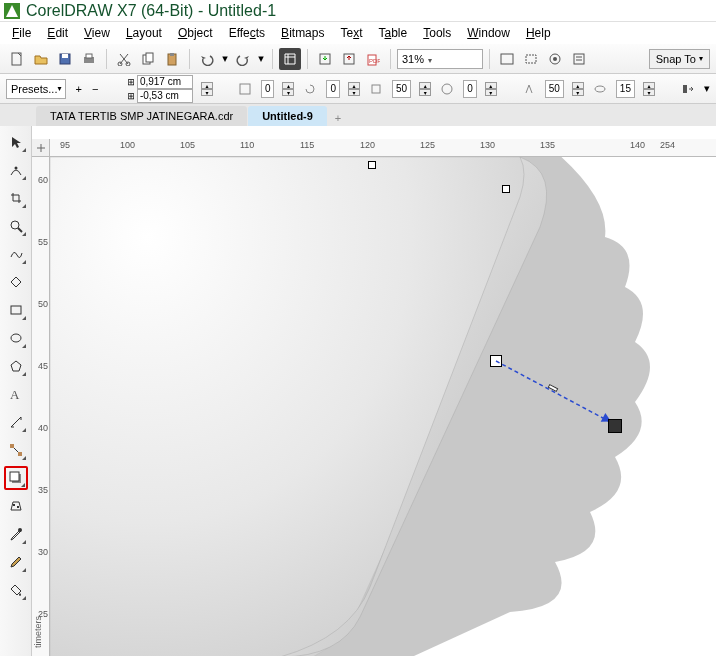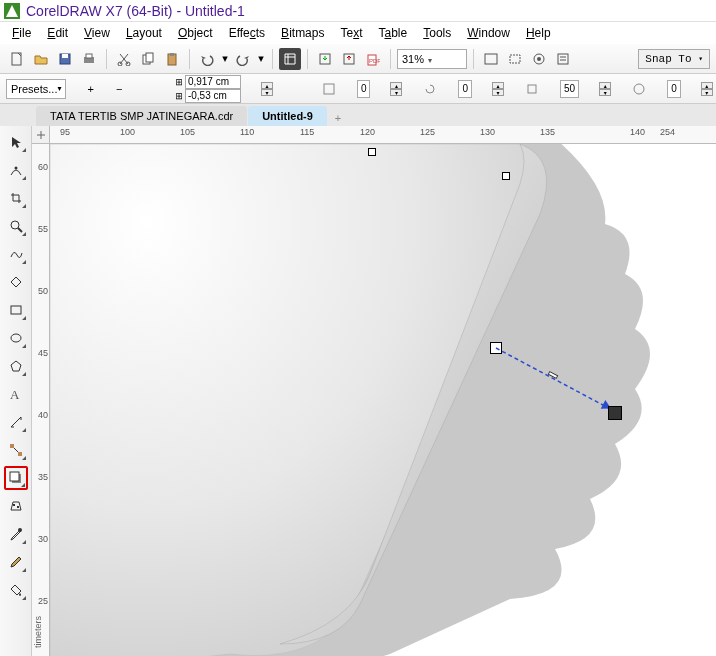--- a/index.html
+++ b/index.html
@@ -20,21 +20,21 @@
   padding: 0 4px;
   gap: 6px;
   border-bottom: 1px solid #e0e0e0;
 }
 .app-icon {
   width: 16px; height: 16px;
   background: #3a8a2a;
   display: flex; align-items: center; justify-content: center;
 }
 .app-icon svg { width: 14px; height: 14px; }
-.titlebar-text { color: #4c1d95; font-size: 14px; }
+.titlebar-text { color: #14532d; font-size: 16px; }
 
 .menubar {
   height: 22px;
   background: #fff;
   display: flex;
   align-items: center;
   padding: 0 4px;
   gap: 0;
 }
 .menu-item {
@@ -71,21 +71,21 @@
   font-size: 11px;
 }
 .tb-dropdown-arrow::after { content: "▾"; color: #555; font-size: 8px; }
 
 .property-bar {
   height: 30px;
   background: linear-gradient(#fcfcfc, #f0f0f0);
   display: flex;
   align-items: center;
   padding: 0 6px;
-  gap: 20px;
+  gap: 8px;
   border-bottom: 1px solid #ccc;
 }
 .presets-combo {
   width: 90px; height: 20px;
   border: 1px solid #aaa; background: #fff;
   display: flex; align-items: center; padding: 0 4px;
   justify-content: space-between;
 }
 .pb-btn {
   width: 20px; height: 20px;
@@ -161,21 +161,21 @@
 }
 .tool-flyout::after {
   content: "";
   position: absolute;
   right: 1px; bottom: 1px;
   width: 0; height: 0;
   border-left: 4px solid transparent;
   border-bottom: 4px solid #555;
 }
 
-.canvas-area { flex: 1; position: relative; overflow: hidden; background: #7f1d1d; }
+.canvas-area { flex: 1; position: relative; overflow: hidden; background: #7f1d1d; margin-top: 13px; }
 .hruler {
   position: absolute; left: 18px; top: 0; right: 0; height: 18px;
   background: #f8f8f8;
   border-bottom: 1px solid #bbb;
 }
 .vruler {
   position: absolute; left: 0; top: 18px; bottom: 0; width: 18px;
   background: #f8f8f8;
   border-right: 1px solid #bbb;
 }
@@ -224,21 +224,20 @@
 .grad-mid {
   position: absolute; width: 10px; height: 4px;
   background: #fff; border: 1px solid #333;
 }
 .snap-box {
   position: absolute; right: 0; top: 0;
   height: 20px; padding: 0 6px;
   display: flex; align-items: center;
   border: 1px solid #aaa; background: #f0f0f0;
   font-size: 11px;
-  font-family: Liberation Mono, monospace;
 }
 </style>
 </head>
 <body>
 
 <div class="titlebar">
   <div class="app-icon">
     <svg viewBox="0 0 14 14">
         <polygon points="7,1 13,13 1,13" fill="#fff"></polygon>
       </svg>
@@ -339,21 +338,21 @@
         <path d="M7 8V4 M5 6l2-2 2 2" stroke="#a00" fill="none"></path>
       </svg>
     </div>
   <div class="tb-btn">
       <svg width="14" height="14">
         <rect x="2" y="3" width="8" height="10" fill="#fff" stroke="#c44"></rect>
         <text x="3" y="11" font-size="6" fill="#c44">PDF</text>
       </svg>
     </div>
   <div class="tb-sep"></div>
-  <div class="tb-dropdown" style="width:70px">
+  <div class="tb-dropdown" style="width:86px">
     <span>31%</span>
     <span class="tb-dropdown-arrow"></span>
   </div>
   <div class="tb-sep"></div>
   <div class="tb-btn">
       <svg width="14" height="14">
         <rect x="1" y="2" width="12" height="10" fill="none" stroke="#555"></rect>
       </svg>
     </div>
   <div class="tb-btn">

